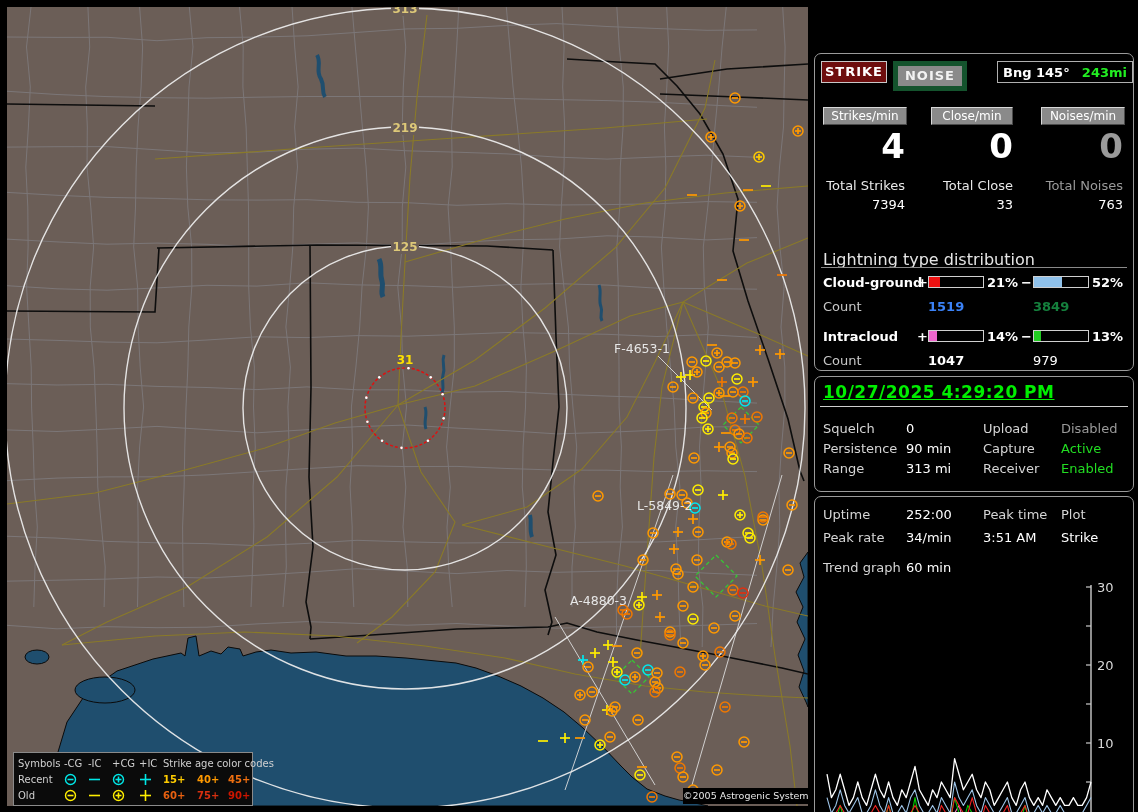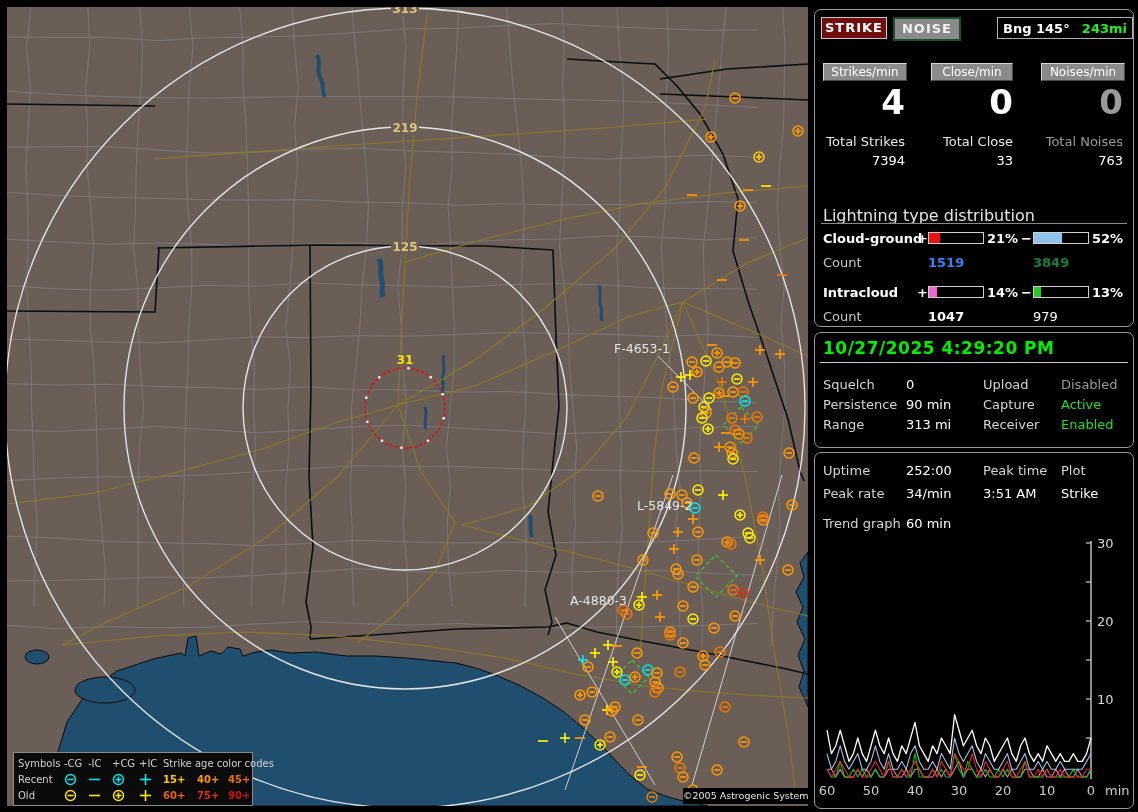--- a/index.html
+++ b/index.html
@@ -1,53 +1,53 @@
 <!DOCTYPE html>
 <html><head>
 <meta charset="utf-8">
 <style>
   html,body{margin:0;padding:0;background:#000;}
   .screen{position:relative;width:1138px;height:812px;background:#000;overflow:hidden;
           font-family:"DejaVu Sans","Liberation Sans",sans-serif;}
   .map{position:absolute;left:7px;top:7px;width:801px;height:799px;background:#6b5e57;overflow:hidden;}
   .map svg{display:block;}
   
-  .panel{position:absolute;background:#000;border:1px solid #9a9a9a;border-radius:7px;}
+  .panel{position:absolute;background:#000;border:1px solid #9a9a9a;border-radius:7px;margin-top:44px;}
   .p1{left:814px;top:9px;width:318px;height:316px;}
   .p2{left:814px;top:332px;width:318px;height:114px;}
   .p3{left:814px;top:452px;width:318px;height:355px;}
   .abs{position:absolute;}
   .lbl{color:#d5d5d5;font-size:13px;}
   .val{color:#fff;font-size:13px;}
   .dim{color:#9a9a9a !important;}
   .green{color:#22dd22 !important;}
   .btn{position:absolute;text-align:center;font-weight:bold;font-size:13px;cursor:default;}
   .btn-strike{left:6px;top:7px;width:64px;height:20px;line-height:20px;background:#6e0e0e;color:#fff;
               border:1px solid #c8c8c8;letter-spacing:1px;}
   .btn-noise{left:78px;top:7px;width:64px;height:20px;line-height:20px;background:#8a8a8a;color:#f2f2f2;
-             border:2px solid #14532d;letter-spacing:1px;}
+             border:5px solid #14532d;letter-spacing:1px;}
   .bng{position:absolute;left:182px;top:7px;width:124px;height:20px;background:#000;border:1px solid #b0b0b0;
        display:flex;align-items:center;padding:0 5px;font-size:13px;font-weight:bold;}
   .bng .b1{color:#fff;}
   .bng .b2{margin-left:auto;color:#22ee22;}
   .ratehdr{position:absolute;top:53px;height:16px;line-height:16px;background:#8a8a8a;color:#fff;
            font-size:12px;text-align:center;border:1px solid;border-color:#d8d8d8 #4a4a4a #4a4a4a #d8d8d8;}
   .ratev{position:absolute;top:72px;height:40px;font-size:34px;font-weight:bold;color:#fff;text-align:right;}
   .totl{position:absolute;top:124px;font-size:13px;color:#e8e8e8;text-align:right;}
   .totv{position:absolute;top:143px;font-size:13px;color:#fff;text-align:right;font-weight:normal;}
   .dtitle{position:absolute;left:8px;top:196px;font-size:16px;color:#e5e5e5;}
   .dline{position:absolute;left:6px;right:6px;top:213px;border-bottom:1px solid #8a8a8a;}
   .drow{position:absolute;left:0;width:100%;height:14px;}
   .drow .name{position:absolute;left:8px;font-size:13px;font-weight:bold;color:#fff;}
   .drow .sign{position:absolute;font-size:13px;font-weight:bold;color:#fff;}
   .bar{position:absolute;width:54px;height:10px;border:1px solid #d0d0d0;background:#000;top:1px;}
   .bar i{display:block;height:100%;}
   .pct{position:absolute;font-size:13px;font-weight:bold;color:#fff;}
   .cnt{position:absolute;font-size:13px;}
-  .dateline{position:absolute;left:8px;top:5px;font-size:17px;font-weight:bold;color:#00ee00;letter-spacing:.5px;}
+  .dateline{position:absolute;left:8px;top:5px;font-size:17px;font-weight:bold;color:#00ee00;letter-spacing:.5px;text-decoration:underline;}
   .dateul{position:absolute;left:5px;right:5px;top:29px;border-bottom:1px solid #cfcfcf;}
   
   .maplegend{position:absolute;left:6px;top:745px;width:240px;height:54px;background:#0b0b0b;
              border:1px solid #8a8a8a;color:#d0d0d0;font-size:10px;
              display:grid;grid-template-columns:46px 24px 24px 27px 24px 34px 31px 30px;
              grid-auto-rows:16px;align-items:center;padding:2px 0 0 4px;box-sizing:border-box;}
   .maplegend .c{white-space:nowrap;}
   .maplegend .age{font-weight:bold;}
   .copyright{position:absolute;left:676px;top:781px;width:125px;height:16px;background:#000;color:#e8e8e8;
              font-size:9.5px;line-height:16px;text-align:center;white-space:nowrap;}

